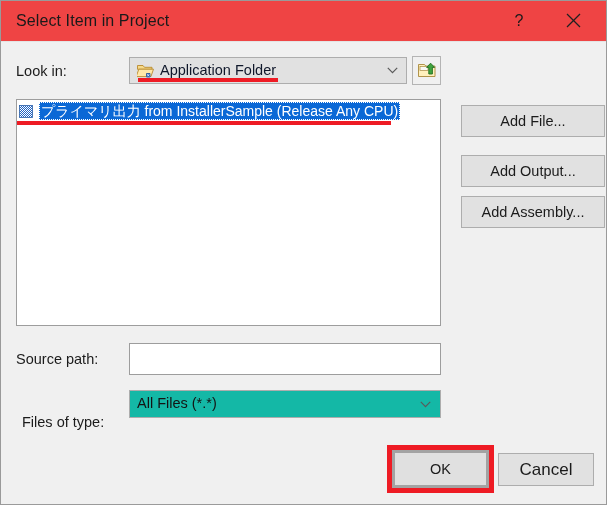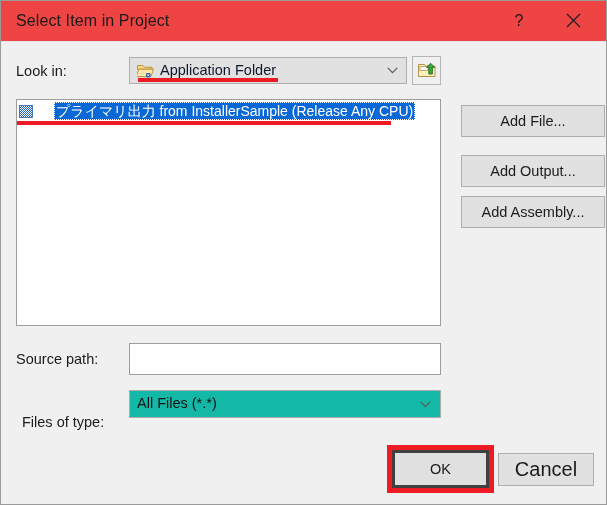--- a/index.html
+++ b/index.html
@@ -147,21 +147,21 @@
     display: flex;
     align-items: center;
   }
   #item-icon {
     width: 15px;
     height: 15px;
     margin-left: 1px;
     flex: 0 0 auto;
   }
   #item-label {
-    margin-left: 20px;
+    margin-left: 5px;
     height: 18px;
     line-height: 18px;
     padding: 0 2px;
     background: #0a68d6;
     color: #ffffff;
     font-size: 14px;
     white-space: nowrap;
     outline: 1px dotted #ffffff;
     outline-offset: -1px;
   }
@@ -233,38 +233,38 @@
 
   
   #ok-button {
     position: absolute;
     left: 391px;
     top: 449px;
     width: 97px;
     height: 38px;
     box-sizing: border-box;
     background: #e0e0e0;
-    border: 3px solid #404040;
+    border: 3px solid #a3a3a3;
     font-family: "Liberation Sans", sans-serif;
     font-size: 14.5px;
     color: #1b1b1b;
     padding: 0;
     cursor: default;
   }
   #cancel-button {
     position: absolute;
     left: 497px;
     top: 452px;
     width: 96px;
     height: 33px;
     box-sizing: border-box;
     background: #e1e1e1;
     border: 1px solid #adadad;
     font-family: "Liberation Sans", sans-serif;
-    font-size: 20px;
+    font-size: 17px;
     color: #1b1b1b;
     padding: 0;
     cursor: default;
   }
 
   
   .annot-underline {
     position: absolute;
     height: 4px;
     background: #ee1b24;

